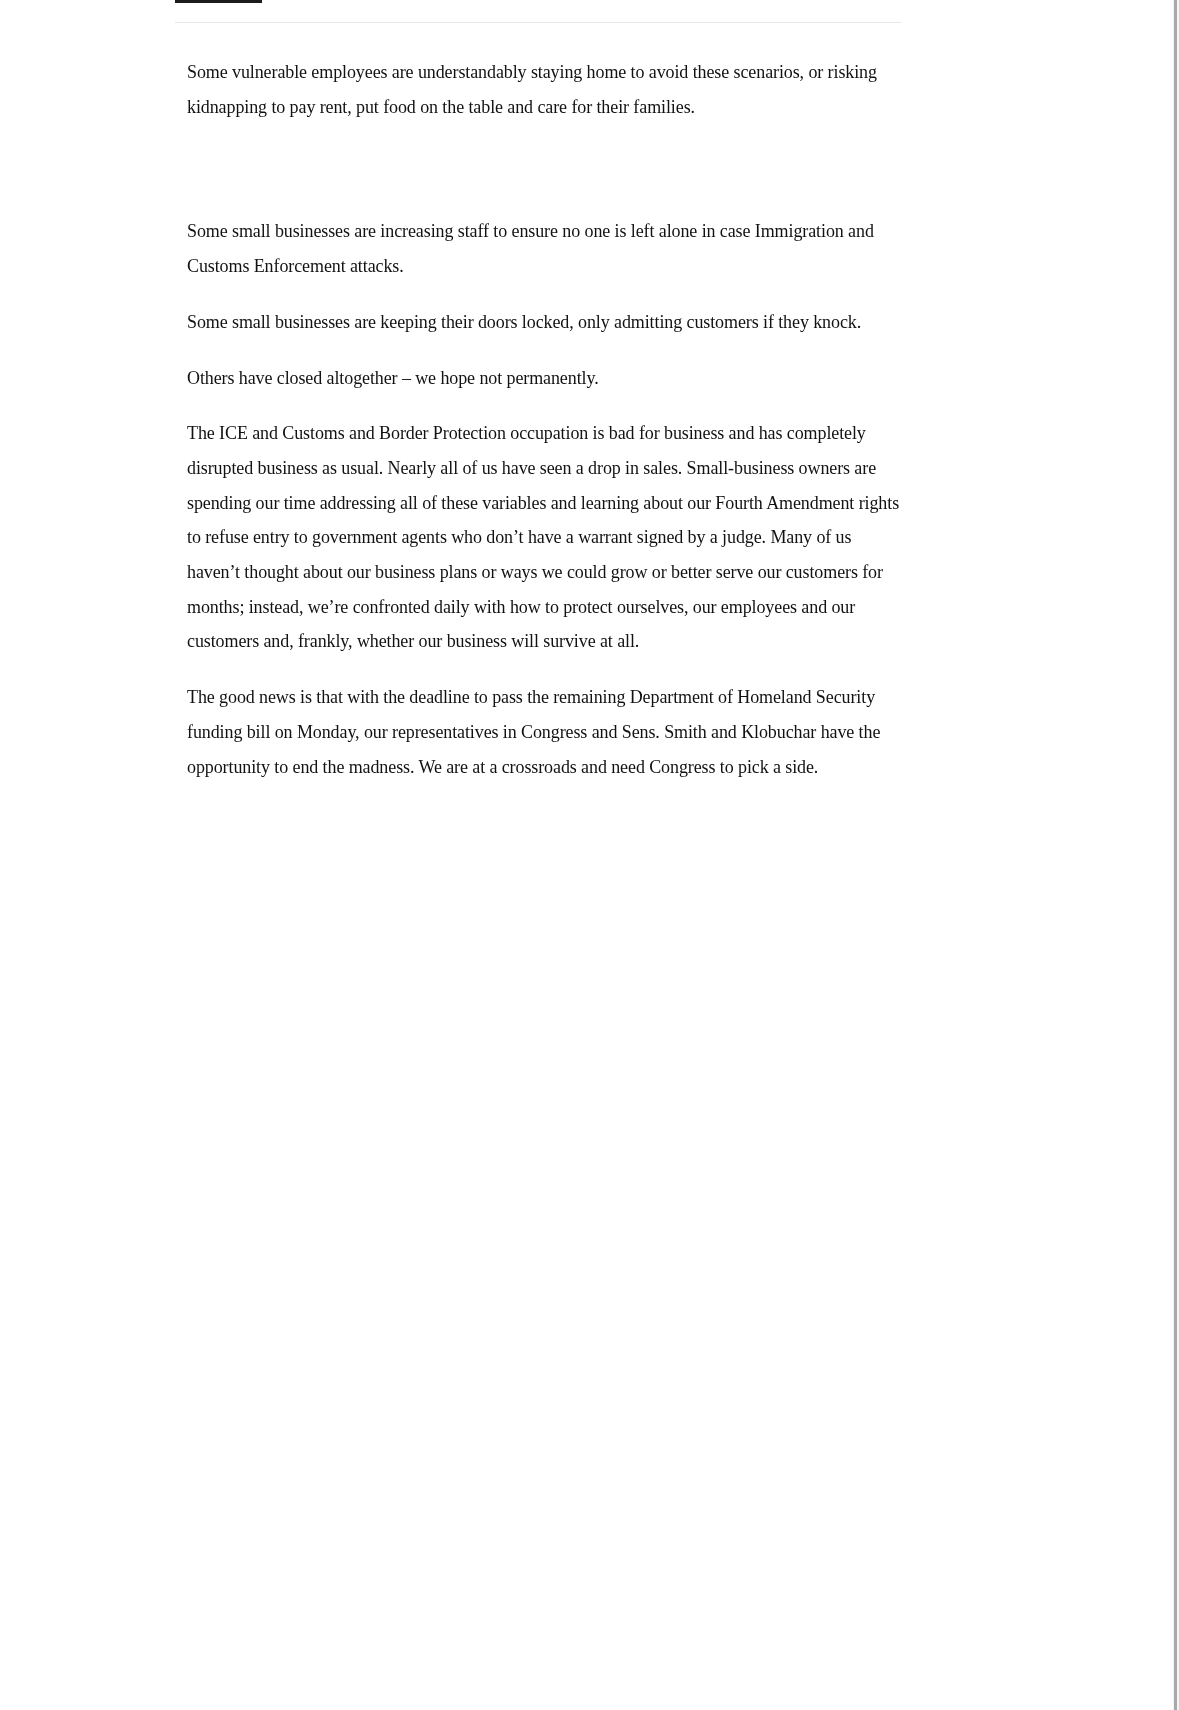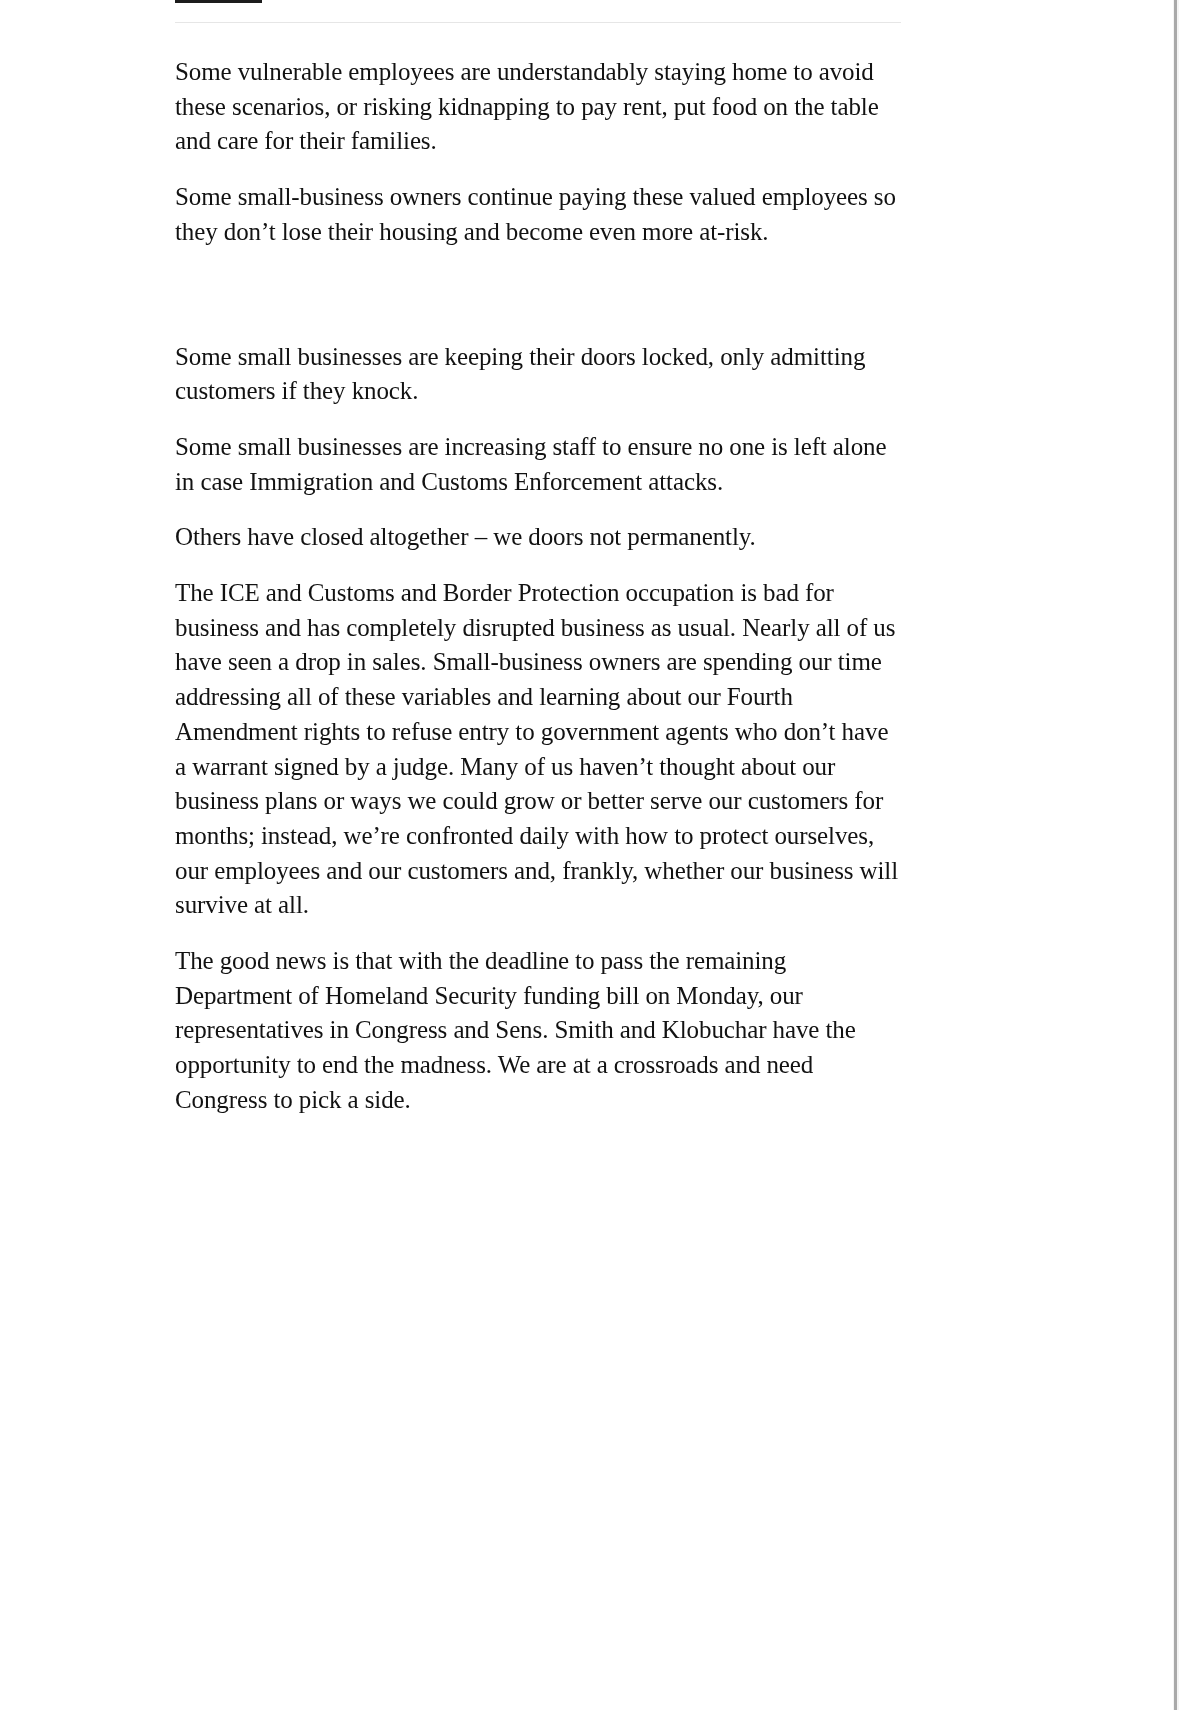--- a/index.html
+++ b/index.html
@@ -50,22 +50,22 @@
       height: 1px;
       background: #e6e6e6;
     }
     .body-text {
       position: absolute;
       left: 0;
       top: 55px;
       width: 728px;
     }
     .body-text p {
-      margin: 0 0 21px 0;
-      font-size: 25px;
+      margin: 0 0 21px 12px;
+      font-size: 18px;
       line-height: 34.7px;
       letter-spacing: -0.1px;
     }
     .ad-gap {
       height: 69px;
     }
     .scrollbar-track {
       position: absolute;
       top: 0;
       right: 0;
@@ -85,25 +85,24 @@
 </head>
 <body>
 
 <div class="article">
   <div class="media-strip"></div>
   <div class="caption"></div>
   <div class="divider"></div>
 
   <div class="body-text">
     <p>Some vulnerable employees are understandably staying home to avoid these scenarios, or risking kidnapping to pay rent, put food on the table and care for their families.</p>
-    <p>Some small-business owners continue paying these valued employees so they don’t lose their housing and become even more at-risk.</p>
     <div class="ad-gap"></div>
+    <p>Some small businesses are increasing staff to ensure no one is left alone in case Immigration and Customs Enforcement attacks.</p>
     <p>Some small businesses are keeping their doors locked, only admitting customers if they knock.</p>
-    <p>Some small businesses are increasing staff to ensure no one is left alone in case Immigration and Customs Enforcement attacks.</p>
-    <p>Others have closed altogether – we doors not permanently.</p>
+    <p>Others have closed altogether – we hope not permanently.</p>
     <p>The ICE and Customs and Border Protection occupation is bad for business and has completely disrupted business as usual. Nearly all of us have seen a drop in sales. Small-business owners are spending our time addressing all of these variables and learning about our Fourth Amendment rights to refuse entry to government agents who don’t have a warrant signed by a judge. Many of us haven’t thought about our business plans or ways we could grow or better serve our customers for months; instead, we’re confronted daily with how to protect ourselves, our employees and our customers and, frankly, whether our business will survive at all.</p>
     <p>The good news is that with the deadline to pass the remaining Department of Homeland Security funding bill on Monday, our representatives in Congress and Sens. Smith and Klobuchar have the opportunity to end the madness. We are at a crossroads and need Congress to pick a side.</p>
   </div>
 </div>
 
 <div class="scrollbar-track">
   <div class="scrollbar-thumb"></div>
 </div>
 
 </body></html>

